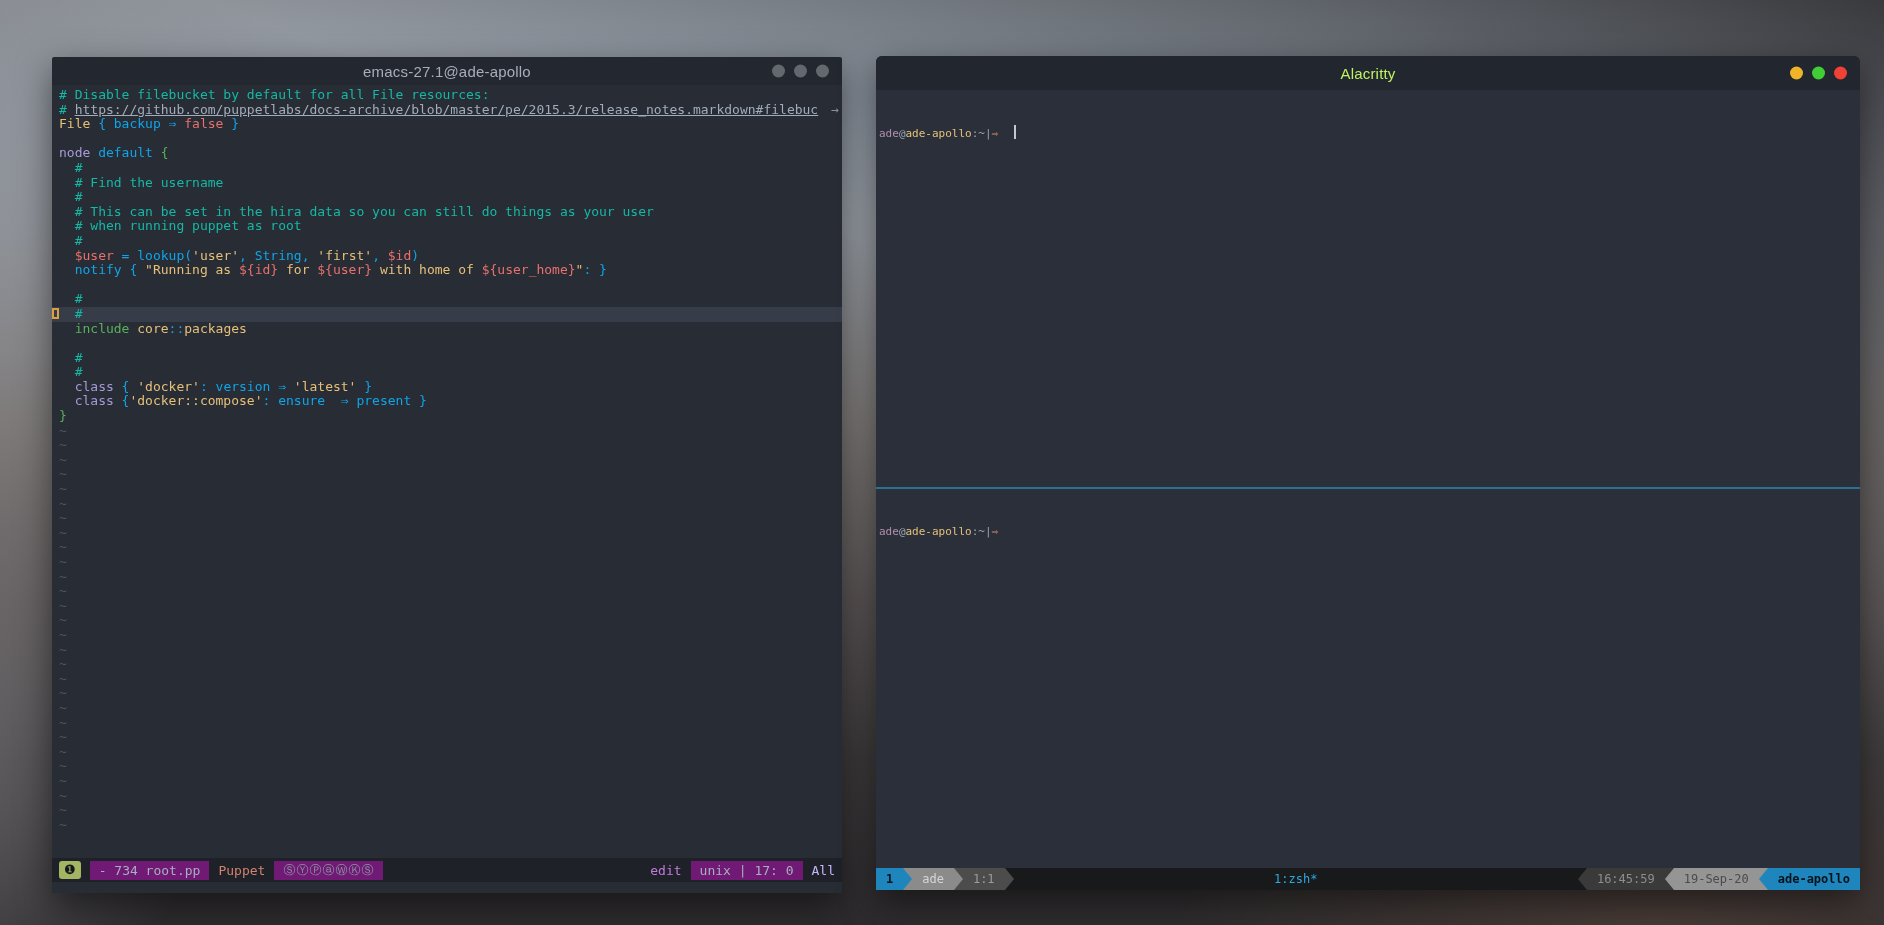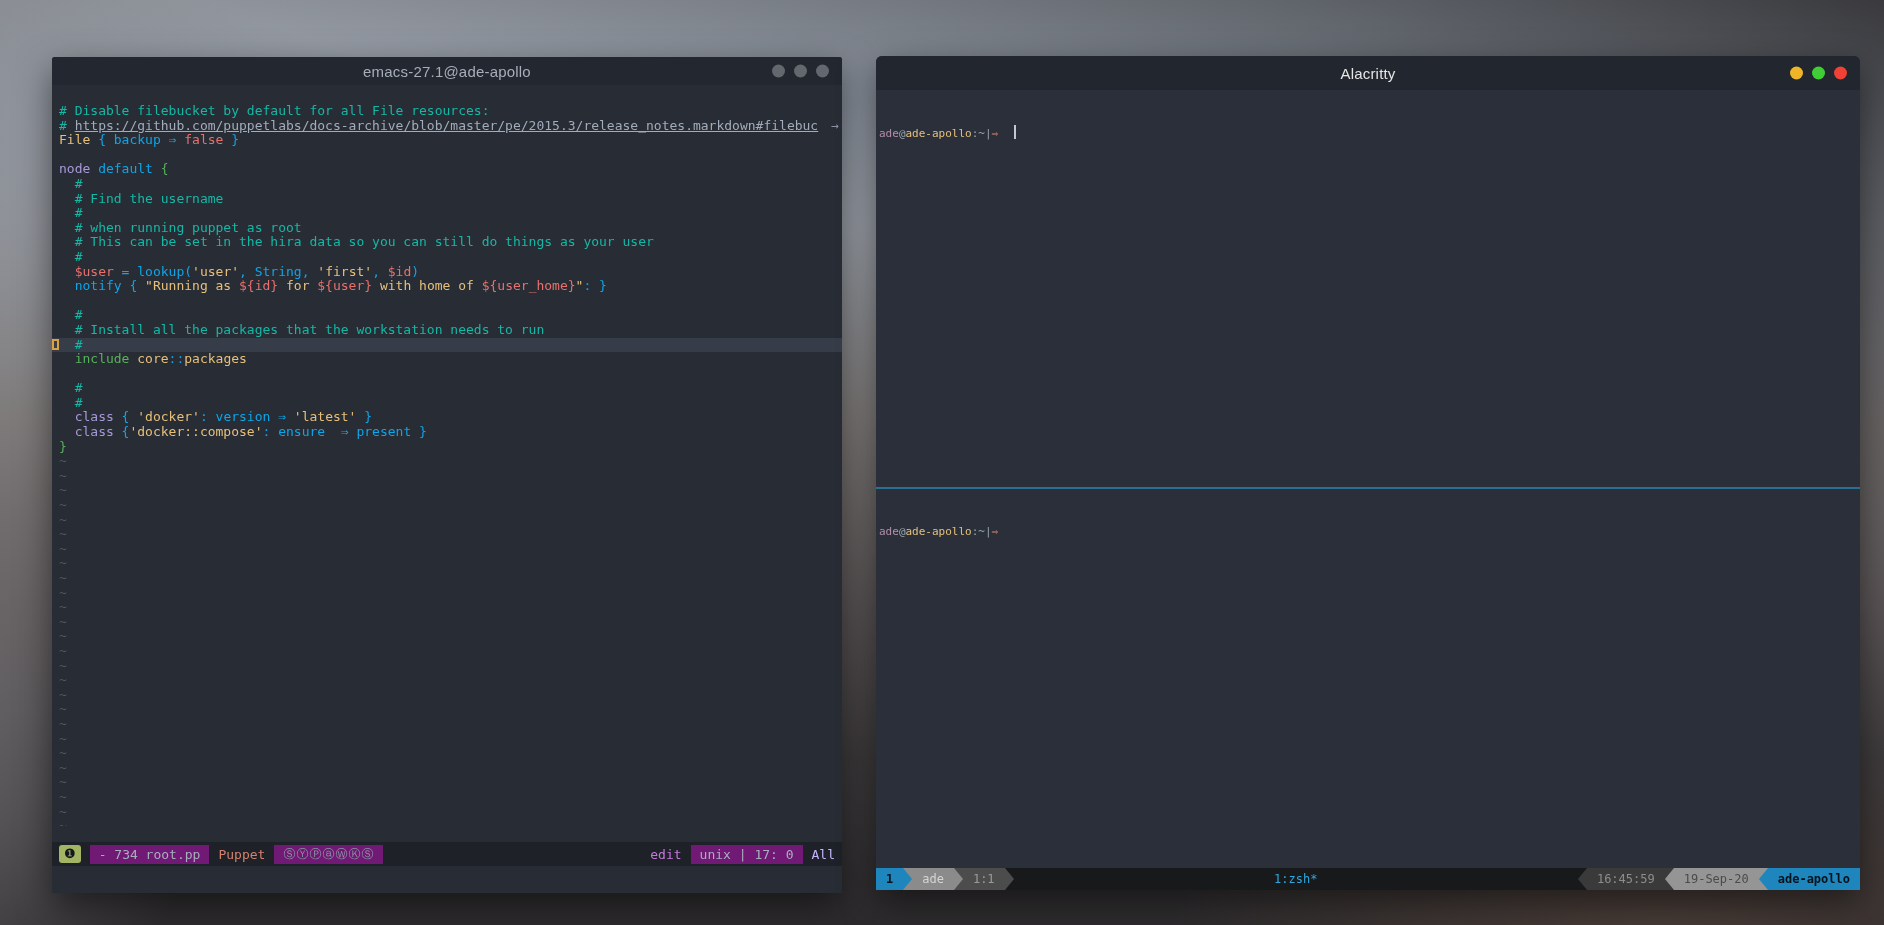--- a/index.html
+++ b/index.html
@@ -21,21 +21,21 @@
   
   .window{position:absolute;box-shadow:0 12px 34px rgba(0,0,0,.5);}
   .titlebar{
     display:flex;align-items:center;justify-content:center;position:relative;
     background:#23272f;color:#a6aeba;
   }
   .titlebar .title{font-size:15px;letter-spacing:.2px;}
   .tl-dots{position:absolute;right:13px;top:50%;transform:translateY(-50%);display:flex;gap:9px;}
   .tl-dots span{width:13px;height:13px;border-radius:50%;display:block;}
   
-  .emacs{left:52px;top:57px;width:790px;height:836px;display:flex;flex-direction:column;background:#282c34;border-radius:3px 3px 0 0;gap:16px;}
+  .emacs{left:52px;top:57px;width:790px;height:836px;display:flex;flex-direction:column;background:#282c34;border-radius:3px 3px 0 0;}
   .emacs .titlebar{height:28px;flex:0 0 28px;border-radius:3px 3px 0 0;}
   .emacs .tl-dots span{background:#63676e;}
   .emacs-buffer{
     flex:1 1 auto;overflow:hidden;background:#282c34;
     font-family:"DejaVu Sans Mono", monospace;font-size:13px;line-height:14.6px;
     padding:3px 0 0 7px;
   }
   .cl{height:14.6px;white-space:pre;position:relative;}
   .cl.cur{background:#363d49;margin-left:-7px;padding-left:7px;}
   .cursor-box{position:absolute;left:0px;top:1px;width:7px;height:11px;border:2px solid #d9a144;box-sizing:border-box;}
@@ -56,21 +56,21 @@
   .m-badge{background:#a3b462;color:#14171d;border-radius:3px;height:18px;line-height:18px;padding:0 5px;font-size:13px;}
   .m-box{background:#701a75;color:#a6b0bd;height:19px;line-height:19px;padding:0 9px;}
   .m-mode{color:#d2826d;}
   .m-minor{letter-spacing:1px;color:#8a93a2;font-size:12px;}
   .m-spacer{flex:1;}
   .m-edit{color:#c678dd;}
   .m-all{color:#c4b5fd;}
   .echo-area{flex:0 0 11px;background:#282c34;}
   
   .alacritty{left:876px;top:56px;width:984px;height:834px;display:flex;flex-direction:column;background:#2a2f3a;border-radius:6px 6px 0 0;}
-  .alacritty .titlebar{height:34px;flex:0 0 34px;border-radius:6px 6px 0 0;background:#22262e;color:#e5e5e5;}
+  .alacritty .titlebar{height:34px;flex:0 0 34px;border-radius:6px 6px 0 0;background:#22262e;color:#bef264;}
   .dot-y{background:#f0b429;}
   .dot-g{background:#41cd36;}
   .dot-r{background:#ef4136;}
   .term-pane{font-family:"DejaVu Sans Mono", monospace;font-size:11px;line-height:16px;padding:3px 0 0 3px;white-space:pre;}
   .pane-1{flex:0 0 394px;}
   .pane-2{flex:1 1 auto;}
   .pane-divider{flex:0 0 2px;background:#2b6f94;margin:0;}
   .term-cursor{display:inline-block;width:2px;height:14px;background:#c2c8d2;vertical-align:-2px;margin-left:16px;}
   
   .tmux-bar{
@@ -99,28 +99,27 @@
     </div>
     <div class="emacs-buffer" id="emacs-code">
         <div class="cl"><span class="t-cm"># Disable filebucket by default for all File resources:</span></div>
         <div class="cl"><span class="t-cm"># </span><span class="t-lk">https://github.com/puppetlabs/docs-archive/blob/master/pe/2015.3/release_notes.markdown#filebuc</span><span class="t-fr">→</span></div>
         <div class="cl"><span class="t-ty">File</span><span class="t-pl"> { backup ⇒ </span><span class="t-rd">false</span><span class="t-pl"> }</span></div>
         <div class="cl"> </div>
         <div class="cl"><span class="t-kw">node</span><span class="t-pl"> default </span><span class="t-gr">{</span></div>
         <div class="cl"><span class="t-cm">  #</span></div>
         <div class="cl"><span class="t-cm">  # Find the username</span></div>
         <div class="cl"><span class="t-cm">  #</span></div>
+        <div class="cl"><span class="t-cm">  # This can be set in the hira data so you can still do things as your user</span></div>
         <div class="cl"><span class="t-cm">  # when running puppet as root</span></div>
-        <div class="cl"><span class="t-cm">  # This can be set in the hira data so you can still do things as your user</span></div>
         <div class="cl"><span class="t-cm">  #</span></div>
         <div class="cl"><span class="t-pl">  </span><span class="t-rd">$user</span><span class="t-pl"> = lookup(</span><span class="t-ty">'user'</span><span class="t-pl">, String, </span><span class="t-ty">'first'</span><span class="t-pl">, </span><span class="t-rd">$id</span><span class="t-pl">)</span></div>
         <div class="cl"><span class="t-pl">  notify { </span><span class="t-ty">"Running as </span><span class="t-rd">${id}</span><span class="t-ty"> for </span><span class="t-rd">${user}</span><span class="t-ty"> with home of </span><span class="t-rd">${user_home}</span><span class="t-ty">"</span><span class="t-pl">: }</span></div>
         <div class="cl"> </div>
         <div class="cl"><span class="t-cm">  #</span></div>
-        <div class="cl"><span class="t-cm">  # Install all the packages that the workstation needs to run</span></div>
         <div class="cl cur"><span class="cursor-box"></span><span class="t-cm">  #</span></div>
         <div class="cl"><span class="t-pl">  </span><span class="t-gr">include</span><span class="t-pl"> </span><span class="t-ty">core</span><span class="t-pl">::</span><span class="t-ty">packages</span></div>
         <div class="cl"> </div>
         <div class="cl"><span class="t-cm">  #</span></div>
         <div class="cl"><span class="t-cm">  #</span></div>
         <div class="cl"><span class="t-pl">  </span><span class="t-kw">class</span><span class="t-pl"> { </span><span class="t-ty">'docker'</span><span class="t-pl">: version ⇒ </span><span class="t-ty">'latest'</span><span class="t-pl"> }</span></div>
         <div class="cl"><span class="t-pl">  </span><span class="t-kw">class</span><span class="t-pl"> {</span><span class="t-ty">'docker::compose'</span><span class="t-pl">: ensure  ⇒ present }</span></div>
         <div class="cl"><span class="t-gr">}</span></div>
         <div class="tl-line">~</div>
         <div class="tl-line">~</div>

